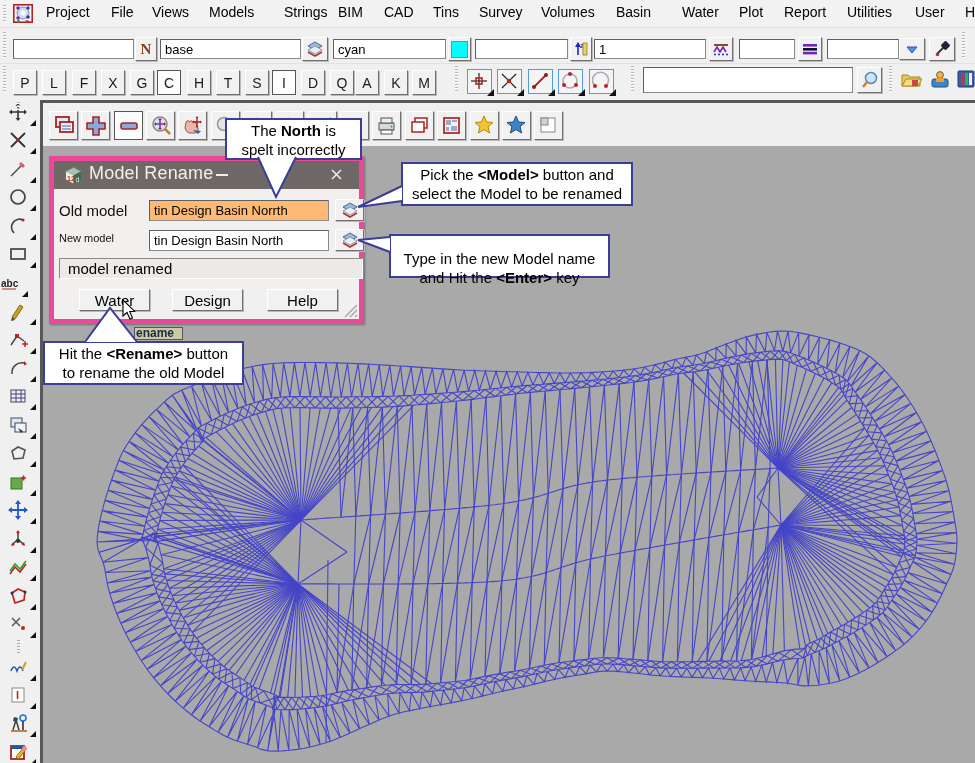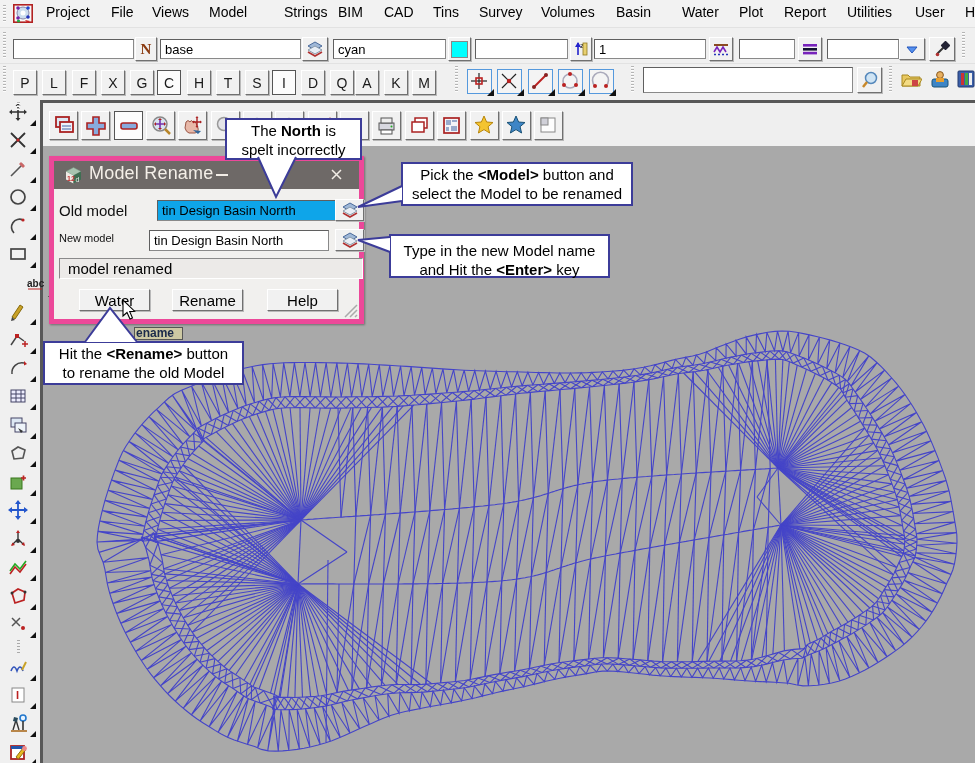--- a/index.html
+++ b/index.html
@@ -15,21 +15,21 @@
           <circle cx="15" cy="4" r="1.8" fill="#2244cc"></circle>
           <circle cx="5" cy="14" r="1.8" fill="#7722aa"></circle>
           <circle cx="15" cy="13" r="1.8" fill="#2233bb"></circle>
           <circle cx="5.5" cy="17" r="1.6" fill="#22aa44"></circle>
           <path d="M12 16 l5 1 -2.5 2 Z" fill="#cc2222"></path>
           <circle cx="10" cy="9" r="2.5" fill="#fff"></circle>
         </svg></span>
    <span style="position:absolute;left:46px;top:4px">Project</span>
       <span style="position:absolute;left:111px;top:4px">File</span>
       <span style="position:absolute;left:152px;top:4px">Views</span>
-      <span style="position:absolute;left:209px;top:4px">Model</span>
+      <span style="position:absolute;left:209px;top:4px">Models</span>
       <span style="position:absolute;left:284px;top:4px">Strings</span>
       <span style="position:absolute;left:338px;top:4px">BIM</span>
       <span style="position:absolute;left:384px;top:4px">CAD</span>
       <span style="position:absolute;left:433px;top:4px">Tins</span>
       <span style="position:absolute;left:479px;top:4px">Survey</span>
       <span style="position:absolute;left:541px;top:4px">Volumes</span>
       <span style="position:absolute;left:616px;top:4px">Basin</span>
       <span style="position:absolute;left:682px;top:4px">Water</span>
       <span style="position:absolute;left:739px;top:4px">Plot</span>
       <span style="position:absolute;left:784px;top:4px">Report</span>
@@ -216,21 +216,21 @@
     <div style="position:absolute;left:8px;top:187px;width:22px;height:22px"><svg width="20" height="20" viewBox="0 0 20 20">
         <circle cx="10" cy="10" r="7" fill="none" stroke="#444" stroke-width="1.7"></circle>
       </svg><div style="position:absolute;right:-6px;bottom:-2px;width:0;height:0;border-left:6px solid transparent;border-bottom:6px solid #111"></div></div>
     <div style="position:absolute;left:8px;top:216px;width:22px;height:22px"><svg width="20" height="20" viewBox="0 0 20 20">
         <path d="M15 4 A8 8 0 0 0 6 17" fill="none" stroke="#444" stroke-width="1.7"></path>
         <circle cx="15" cy="4" r="1.6" fill="#b22"></circle>
       </svg><div style="position:absolute;right:-6px;bottom:-2px;width:0;height:0;border-left:6px solid transparent;border-bottom:6px solid #111"></div></div>
     <div style="position:absolute;left:8px;top:244px;width:22px;height:22px"><svg width="20" height="20" viewBox="0 0 20 20">
         <rect x="3" y="5" width="14" height="10" fill="none" stroke="#444" stroke-width="1.7"></rect>
       </svg><div style="position:absolute;right:-6px;bottom:-2px;width:0;height:0;border-left:6px solid transparent;border-bottom:6px solid #111"></div></div>
-    <div style="position:absolute;left:26px;top:273px;width:22px;height:22px"><svg width="20" height="20" viewBox="0 0 20 20">
+    <div style="position:absolute;left:0;top:273px;width:22px;height:22px"><svg width="20" height="20" viewBox="0 0 20 20">
         <text x="1" y="14" font-size="10" font-weight="bold" fill="#222">abc</text>
         <line x1="2" y1="16" x2="16" y2="16" stroke="#b22"></line>
       </svg><div style="position:absolute;right:-6px;bottom:-2px;width:0;height:0;border-left:6px solid transparent;border-bottom:6px solid #111"></div></div>
     <div style="position:absolute;left:8px;top:301px;width:22px;height:22px"><svg width="20" height="20" viewBox="0 0 20 20">
         <path d="M4 16 L12 4 l3 2 -8 12 Z" fill="#c9a227" stroke="#86690a"></path>
         <path d="M4 16 l-1 4 4 -1 Z" fill="#444"></path>
       </svg><div style="position:absolute;right:-6px;bottom:-2px;width:0;height:0;border-left:6px solid transparent;border-bottom:6px solid #111"></div></div>
     <div style="position:absolute;left:8px;top:330px;width:22px;height:22px"><svg width="20" height="20" viewBox="0 0 20 20">
         <path d="M3 15 L9 6 L16 11" fill="none" stroke="#444" stroke-width="1.5"></path>
         <rect x="7" y="4" width="4" height="4" fill="#b22"></rect>
@@ -1213,53 +1213,53 @@
             <text x="10.5" y="14.5" font-size="7" fill="#e8e8e8">d</text>
           </svg></span>
    <span style="position:absolute;left:35px;top:2px;letter-spacing:0.2px;font-size:18px">Model Rename</span>
    <div style="position:absolute;left:162px;top:13px;width:12px;height:2px;background:#f2ede6"></div>
    <svg width="11" height="11" style="position:absolute;left:277px;top:8px">
           <path d="M1 1 L10 10 M10 1 L1 10" stroke="#f2ede6" stroke-width="1.5"></path>
         </svg>
  </div>
  <div style="position:absolute;left:5px;top:41px;font-size:15px;color:#111">Old model</div>
  <div style="position:absolute;left:5px;top:71px;font-size:11px;color:#111">New model</div>
- <div style="position:absolute;left:103px;top:39px;width:180px;height:21px;background:#0ea5e9;border:1px solid #898989;border-top-color:#5f5f5f;border-left-color:#5f5f5f;box-sizing:border-box;font-size:13px;padding:2px 0 0 4px;overflow:hidden;white-space:nowrap">tin Design Basin Norrth</div>
+ <div style="position:absolute;left:95px;top:39px;width:180px;height:21px;background:#fdba74;border:1px solid #898989;border-top-color:#5f5f5f;border-left-color:#5f5f5f;box-sizing:border-box;font-size:13px;padding:2px 0 0 4px;overflow:hidden;white-space:nowrap">tin Design Basin Norrth</div>
  <div style="position:absolute;left:95px;top:69px;width:180px;height:21px;background:#fff;border:1px solid #898989;border-top-color:#5f5f5f;border-left-color:#5f5f5f;box-sizing:border-box;font-size:13px;padding:2px 0 0 4px;overflow:hidden;white-space:nowrap">tin Design Basin North</div>
  <div style="position:absolute;left:281px;top:38px;width:29px;height:22px;border:1px solid #fff;border-bottom-color:#707070;border-right-color:#707070;background:#f1f1f1;box-shadow:1px 1px 0 #b9b9b9;box-sizing:border-box;display:flex;align-items:center;justify-content:center;padding:0px">
         <svg width="18" height="16" viewBox="0 0 18 16">
           <polygon points="9,1 16,5 9,9 2,5" fill="#9fb8d8" stroke="#4a6a9a" stroke-width="1"></polygon>
           <polygon points="9,5 16,9 9,13 2,9" fill="#e8eef6" stroke="#8899aa" stroke-width="1"></polygon>
           <polyline points="2,11 9,15 16,11" fill="none" stroke="#b03030" stroke-width="1.6"></polyline>
         </svg>
       </div>
  <div style="position:absolute;left:281px;top:68px;width:29px;height:22px;border:1px solid #fff;border-bottom-color:#707070;border-right-color:#707070;background:#f1f1f1;box-shadow:1px 1px 0 #b9b9b9;box-sizing:border-box;display:flex;align-items:center;justify-content:center;padding:0px">
         <svg width="18" height="16" viewBox="0 0 18 16">
           <polygon points="9,1 16,5 9,9 2,5" fill="#9fb8d8" stroke="#4a6a9a" stroke-width="1"></polygon>
           <polygon points="9,5 16,9 9,13 2,9" fill="#e8eef6" stroke="#8899aa" stroke-width="1"></polygon>
           <polyline points="2,11 9,15 16,11" fill="none" stroke="#b03030" stroke-width="1.6"></polyline>
         </svg>
       </div>
  <div style="position:absolute;left:5px;top:97px;width:304px;height:21px;border:1px solid #8a8a8a;border-bottom-color:#fff;border-right-color:#fff;background:#eceae8;font-size:15px;padding:1px 0 0 8px;box-sizing:border-box">model renamed</div>
  <div style="position:absolute;left:25px;top:128px;width:71px;height:22px;border:1px solid #fff;border-bottom-color:#707070;border-right-color:#707070;background:#f1f1f1;box-shadow:1px 1px 0 #b9b9b9;box-sizing:border-box;display:flex;align-items:center;justify-content:center;padding:0px">
         <span style="font-size:15px">Water</span>
       </div>
  <div style="position:absolute;left:118px;top:128px;width:71px;height:22px;border:1px solid #fff;border-bottom-color:#707070;border-right-color:#707070;background:#f1f1f1;box-shadow:1px 1px 0 #b9b9b9;box-sizing:border-box;display:flex;align-items:center;justify-content:center;padding:0px">
-        <span style="font-size:15px">Rename</span>
+        <span style="font-size:15px">Design</span>
       </div>
  <div style="position:absolute;left:213px;top:128px;width:71px;height:22px;border:1px solid #fff;border-bottom-color:#707070;border-right-color:#707070;background:#f1f1f1;box-shadow:1px 1px 0 #b9b9b9;box-sizing:border-box;display:flex;align-items:center;justify-content:center;padding:0px">
         <span style="font-size:15px">Help</span>
       </div>
  <svg width="14" height="14" style="position:absolute;right:1px;bottom:1px">
         <path d="M13 1 L1 13 M13 6 L6 13 M13 11 L11 13" stroke="#aaa" stroke-width="1.5"></path>
       </svg>
 </div>
  <div style="position:absolute;left:225px;top:118px;width:137px;height:42px;background:#fff;border:2px solid #3c3c99;box-sizing:border-box;text-align:center;font-size:15px;line-height:19px;padding-top:1px;color:#000">The <b>North</b> is<br>spelt incorrectly</div>
     <div style="position:absolute;left:401px;top:162px;width:232px;height:44px;background:#fff;border:2px solid #3c3c99;box-sizing:border-box;text-align:center;font-size:15px;line-height:19px;padding-top:1px;color:#000">Pick the <b>&lt;Model&gt;</b> button and<br>select the Model to be renamed</div>
-    <div style="position:absolute;left:389px;top:234px;width:221px;height:44px;background:#fff;border:2px solid #3c3c99;box-sizing:border-box;text-align:center;font-size:15px;line-height:19px;padding-top:5px;color:#000">Type in the new Model name<br>and Hit the <b>&lt;Enter&gt;</b> key</div>
+    <div style="position:absolute;left:389px;top:234px;width:221px;height:44px;background:#fff;border:2px solid #3c3c99;box-sizing:border-box;text-align:center;font-size:15px;line-height:19px;padding-top:13px;color:#000">Type in the new Model name<br>and Hit the <b>&lt;Enter&gt;</b> key</div>
     <div style="position:absolute;left:43px;top:341px;width:201px;height:44px;background:#fff;border:2px solid #3c3c99;box-sizing:border-box;text-align:center;font-size:15px;line-height:19px;padding-top:1px;color:#000">Hit the <b>&lt;Rename&gt;</b> button<br>to rename the old Model</div>
  <svg width="975" height="763" viewBox="0 0 975 763" style="position:absolute;left:0;top:0;pointer-events:none">
       <path d="M258 157 L276 197 L296 157" fill="#fff" stroke="#3c3c99" stroke-width="2"></path>
       <path d="M402 186 L358 207 L402 201" fill="#fff" stroke="#3c3c99" stroke-width="2"></path>
       <path d="M390 237 L358 240 L390 252" fill="#fff" stroke="#3c3c99" stroke-width="2"></path>
       <path d="M85 342 L110 308 L137 342" fill="#fff" stroke="#3c3c99" stroke-width="2"></path>
     </svg>
  <svg width="16" height="24" viewBox="0 0 16 24" style="position:absolute;left:122px;top:299px">
       <path d="M1 1 L1 17 L5 13.5 L8 20 L10.5 19 L7.7 12.6 L12.6 12.2 Z" fill="#fff" stroke="#000" stroke-width="1.1"></path>
     </svg>

